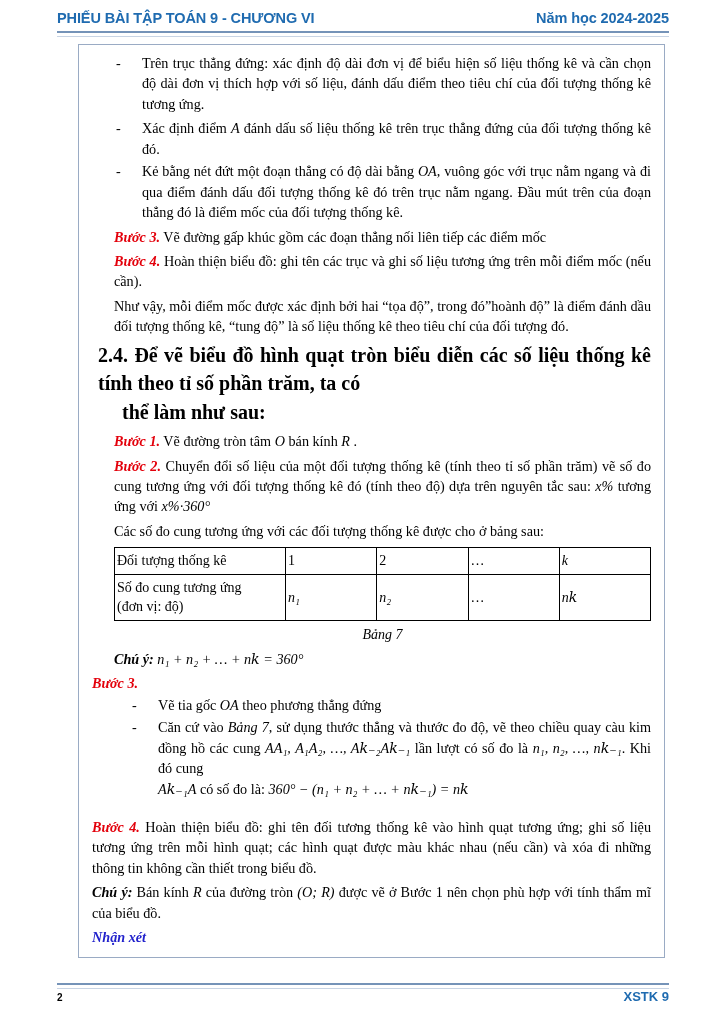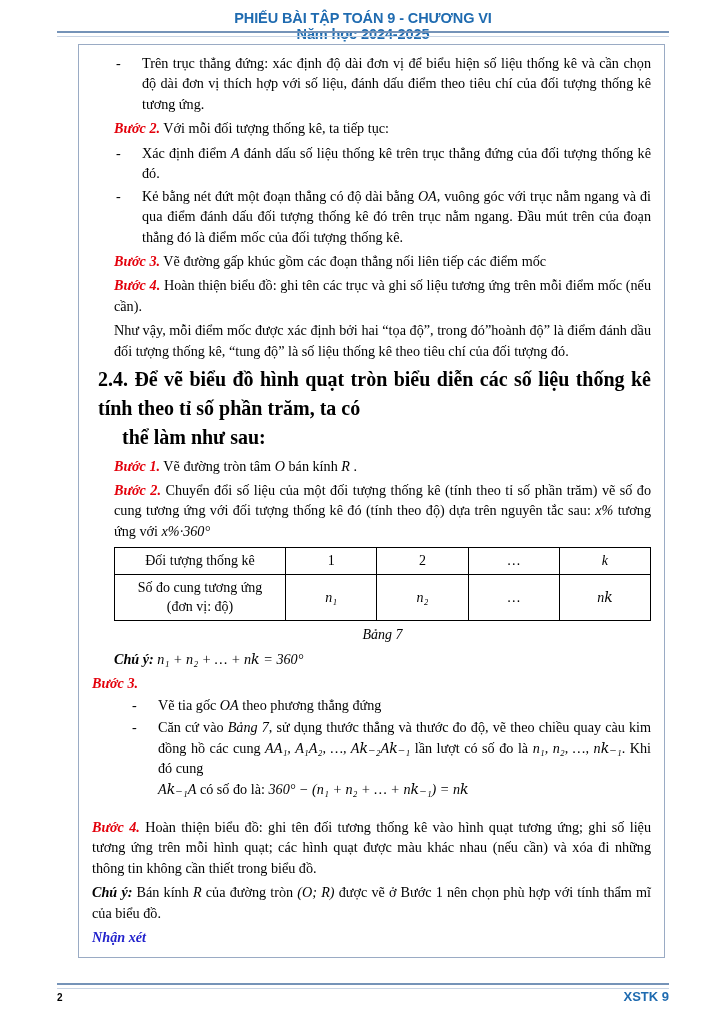--- a/index.html
+++ b/index.html
@@ -24,27 +24,26 @@
   }
 
   
   .page-header {
     position: absolute;
     left: 57px;
     top: 10px;
     width: 612px;
     display: flex;
     justify-content: space-between;
-    align-items: center;
+    align-items: flex-start;
     font-family: "Liberation Sans", "DejaVu Sans", sans-serif;
     font-weight: bold;
     font-size: 14.5px;
     letter-spacing: -0.1px;
     color: #1F6BB0;
-    flex-direction: column;
   }
   .header-left  { white-space: nowrap; }
   .header-right { white-space: nowrap; }
 
   .header-rule {
     position: absolute;
     left: 57px;
     top: 31px;
     width: 612px;
     height: 3px;
@@ -155,21 +154,20 @@
 
   
   .tbl-wrap { padding-left: 22px; margin: 6px 0 0 0; }
   table.data-table {
     border-collapse: collapse;
     width: 537px;
     table-layout: fixed;
   }
   table.data-table td {
     border: 1px solid #000000;
-    text-align: center;
     vertical-align: middle;
     font-size: 14px;
     padding: 4px 2px;
     line-height: 1.3;
   }
   td.label-cell { width: 166px; padding: 4px 6px; }
   .tbl-caption {
     text-align: center;
     font-style: italic;
     font-size: 14px;
@@ -192,23 +190,20 @@
 
   <div class="content-box">
 
     <ul class="dash-list">
       <li>
         <span class="dash">-</span>
         <span>Trên trục thẳng đứng: xác định độ dài đơn vị để biểu hiện số liệu thống kê và cần chọn độ dài đơn vị thích hợp với số liệu, đánh dấu điểm theo tiêu chí của đối tượng thống kê tương ứng.</span>
       </li>
     </ul>
 
-    <p class="para">
-      <span class="buoc">Bước 2.</span><span> Với mỗi đối tượng thống kê, ta tiếp tục:</span>
-    </p>
 
     <ul class="dash-list">
       <li>
         <span class="dash">-</span>
         <span>Xác định điểm </span><span class="mathit">A</span><span> đánh dấu số liệu thống kê trên trục thẳng đứng của đối tượng thống kê đó.</span>
       </li>
       <li>
         <span class="dash">-</span>
         <span>Kẻ bằng nét đứt một đoạn thẳng có độ dài bằng </span><span class="mathit">OA</span><span>, vuông góc với trục nằm ngang và đi qua điểm đánh dấu đối tượng thống kê đó trên trục nằm ngang. Đầu mút trên của đoạn thẳng đó là điểm mốc của đối tượng thống kê.</span>
       </li>
@@ -230,20 +225,21 @@
     </div>
 
     <p class="para">
       <span class="buoc">Bước 1.</span><span> Vẽ đường tròn tâm </span><span class="mathit">O</span><span> bán kính </span><span class="mathit">R</span><span> .</span>
     </p>
 
     <p class="para">
       <span class="buoc">Bước 2.</span><span> Chuyển đổi số liệu của một đối tượng thống kê (tính theo tỉ số phần trăm) vẽ số đo cung tương ứng với đối tượng thống kê đó (tính theo độ) dựa trên nguyên tắc sau: </span><span class="mathit">x%</span><span> tương ứng với </span><span class="mathit">x%·360°</span><span></span>
     </p>
 
+    <p class="para">Các số đo cung tương ứng với các đối tượng thống kê được cho ở bảng sau:</p>
 
     <div class="tbl-wrap">
       <table class="data-table">
         <tbody>
           <tr>
             <td class="label-cell">Đối tượng thống kê</td>
             <td>1</td>
             <td>2</td>
             <td>…</td>
             <td class="mathit">k</td>

